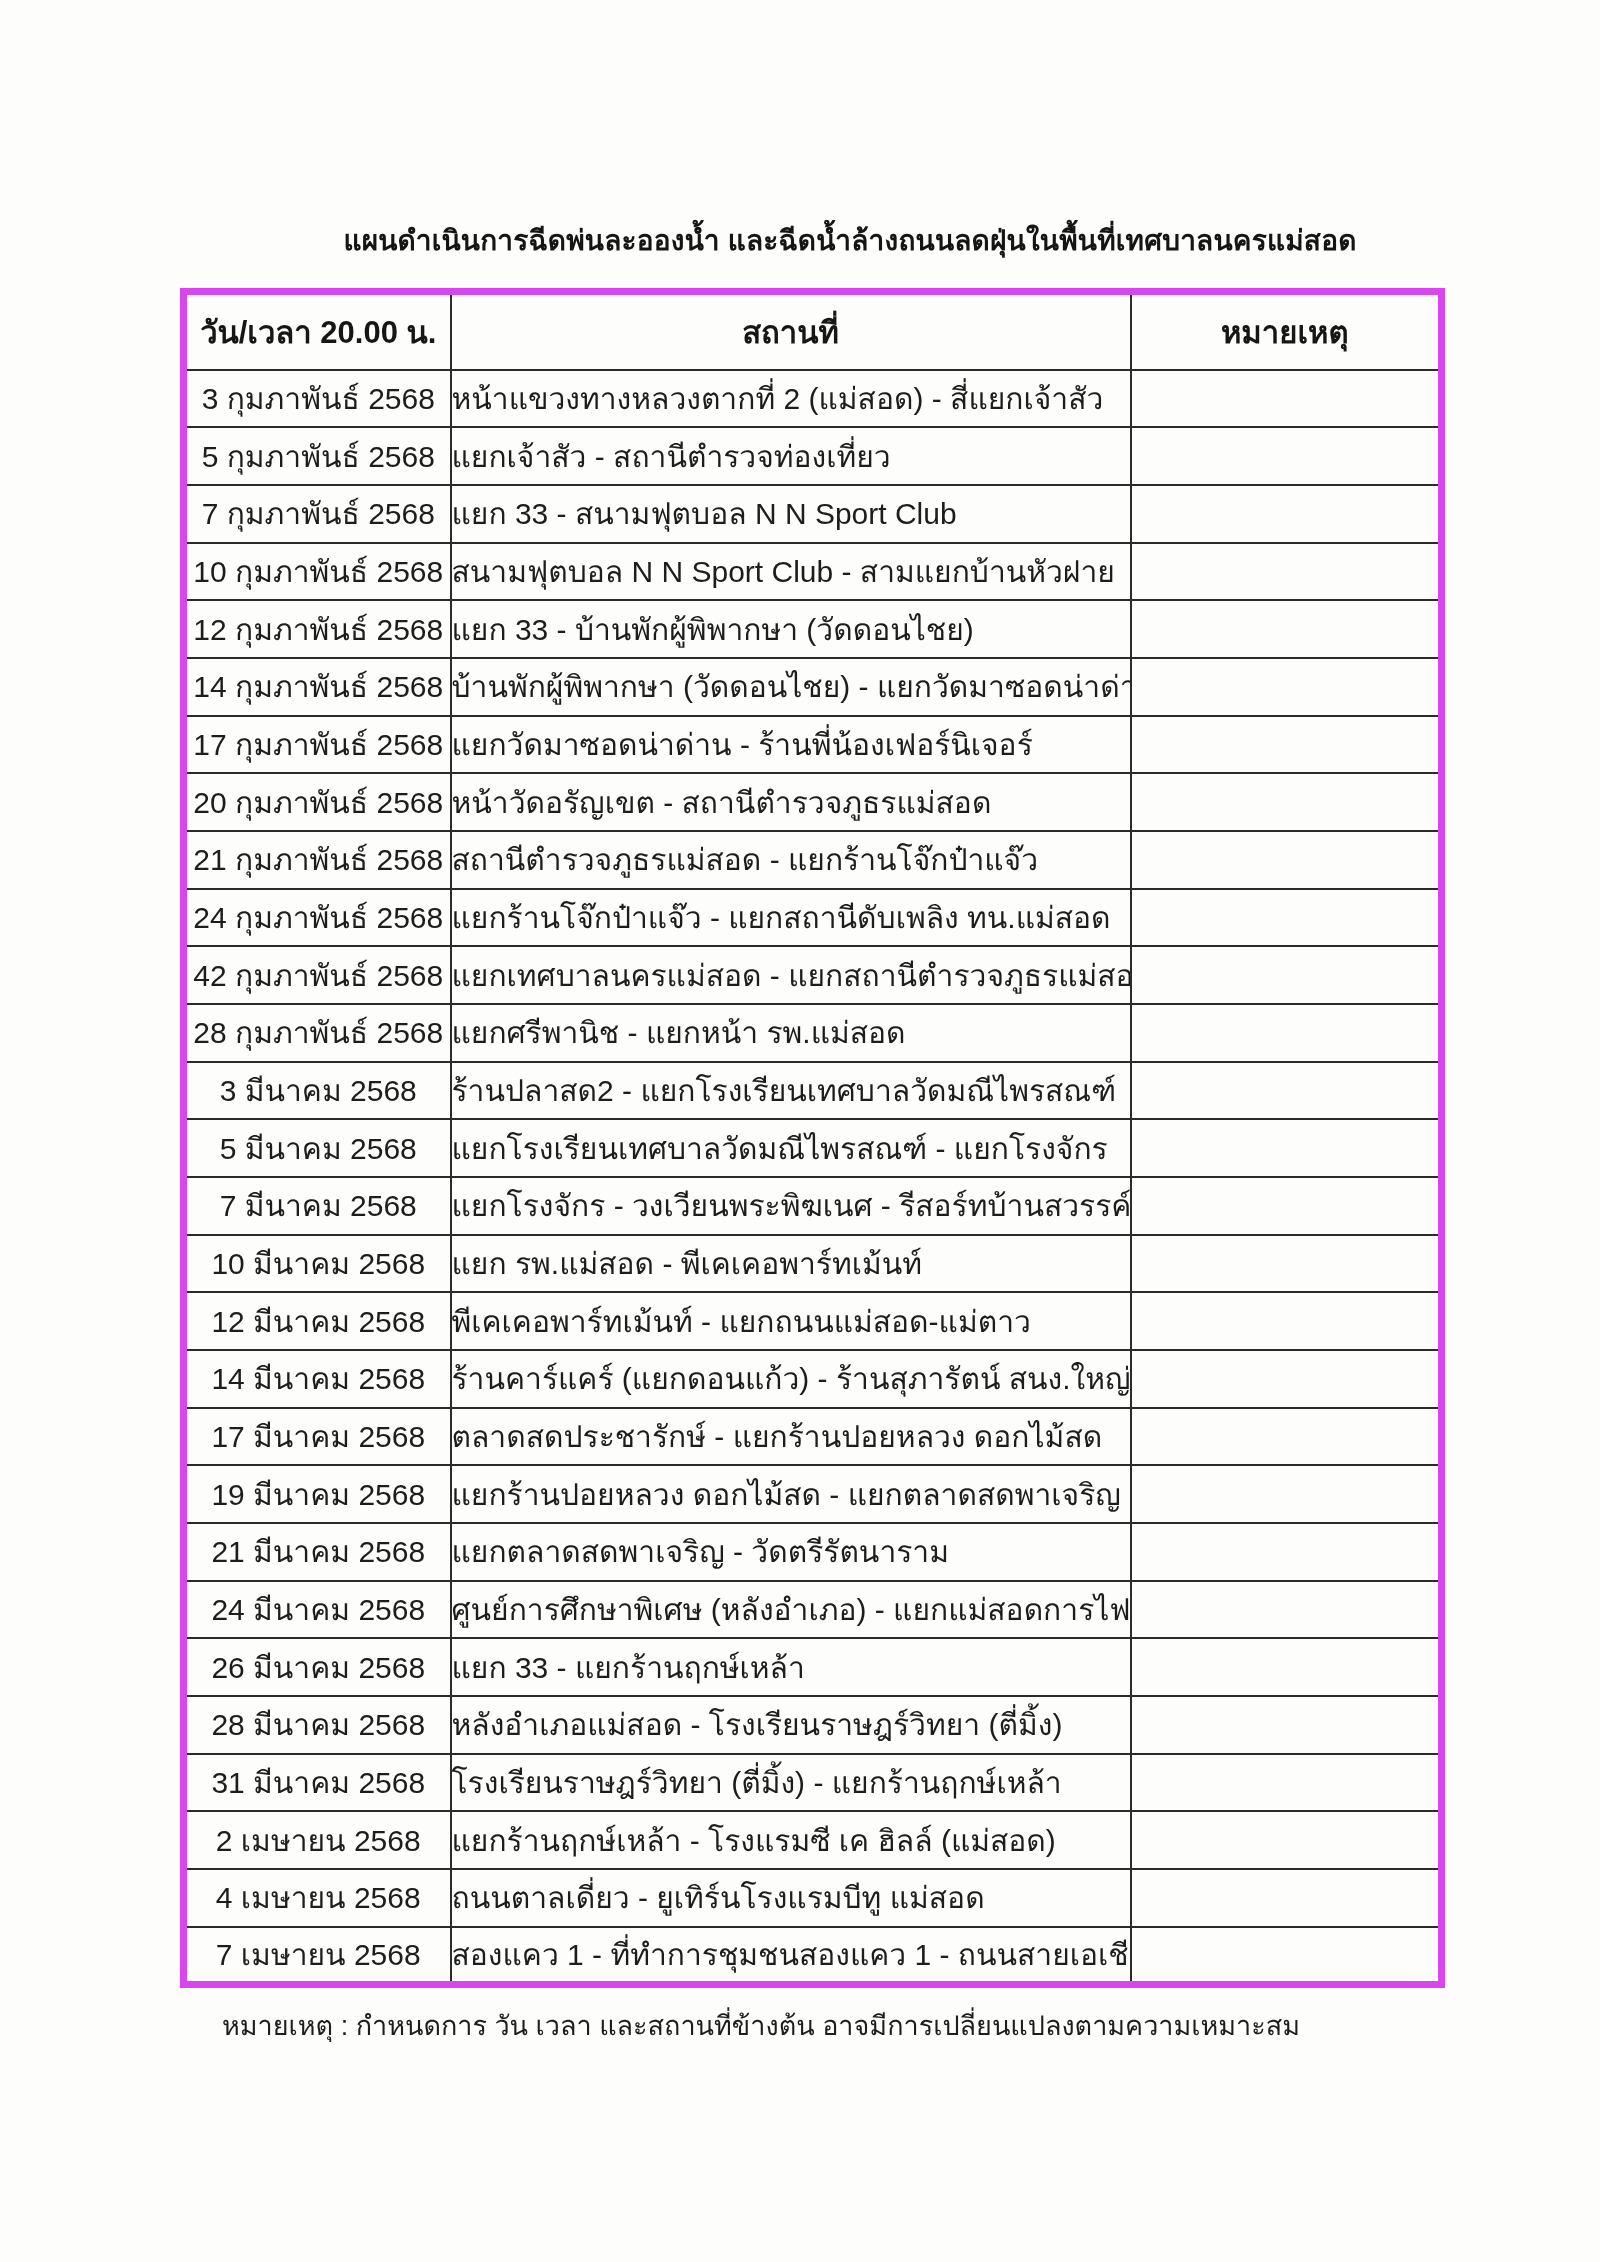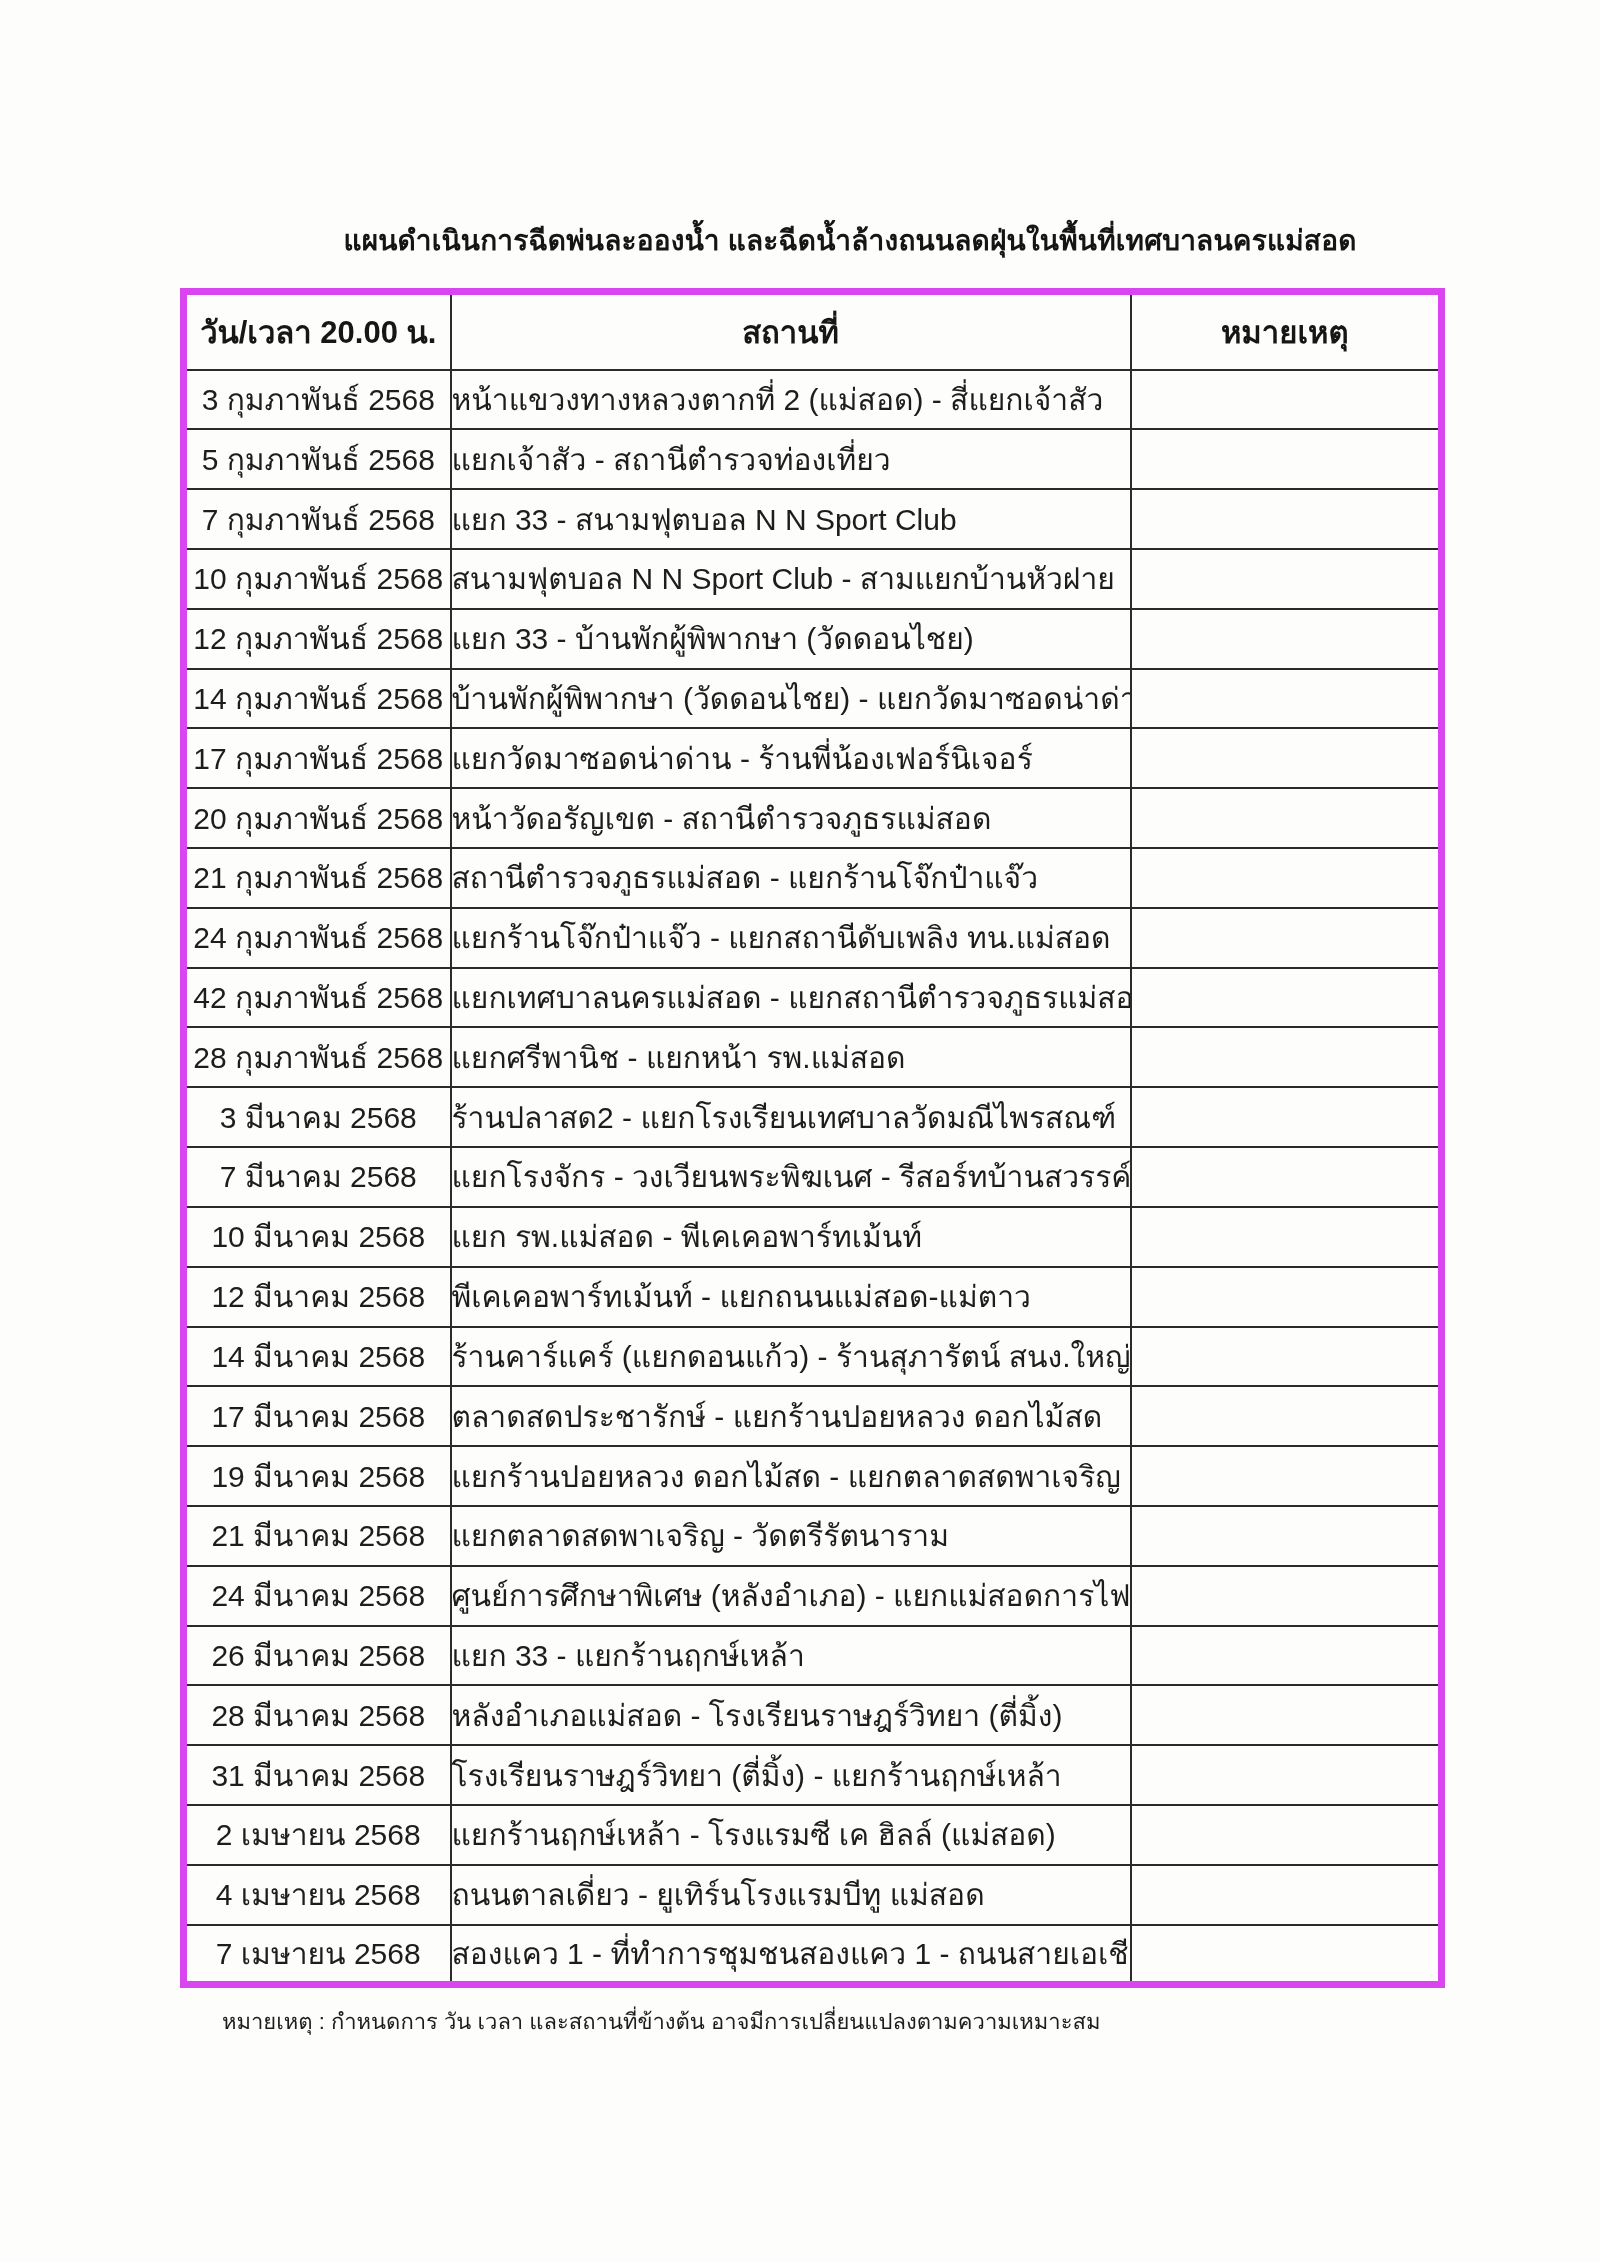--- a/index.html
+++ b/index.html
@@ -65,21 +65,21 @@
     text-align: left;
     padding-left: 16px;
   }
   td.note-cell {
     background: #fdfdfc;
   }
   .footer-note {
     position: absolute;
     left: 222px;
     top: 2004px;
-    font-size: 22px;
+    font-size: 27px;
     color: #1d1d1d;
     white-space: nowrap;
   }
 </style>
 </head>
 <body>
 
 <div class="page">
 
   <div class="doc-title">แผนดำเนินการฉีดพ่นละอองน้ำ และฉีดน้ำล้างถนนลดฝุ่นในพื้นที่เทศบาลนครแม่สอด</div>
@@ -157,20 +157,25 @@
           <td class="date-cell">28 กุมภาพันธ์ 2568</td>
           <td class="location-cell">แยกศรีพานิช - แยกหน้า รพ.แม่สอด</td>
           <td class="note-cell"></td>
         </tr>
         <tr>
           <td class="date-cell">3 มีนาคม 2568</td>
           <td class="location-cell">ร้านปลาสด2 - แยกโรงเรียนเทศบาลวัดมณีไพรสณฑ์</td>
           <td class="note-cell"></td>
         </tr>
         <tr>
+          <td class="date-cell">5 มีนาคม 2568</td>
+          <td class="location-cell">แยกโรงเรียนเทศบาลวัดมณีไพรสณฑ์ - แยกโรงจักร</td>
+          <td class="note-cell"></td>
+        </tr>
+        <tr>
           <td class="date-cell">7 มีนาคม 2568</td>
           <td class="location-cell">แยกโรงจักร - วงเวียนพระพิฆเนศ - รีสอร์ทบ้านสวรรค์</td>
           <td class="note-cell"></td>
         </tr>
         <tr>
           <td class="date-cell">10 มีนาคม 2568</td>
           <td class="location-cell">แยก รพ.แม่สอด - พีเคเคอพาร์ทเม้นท์</td>
           <td class="note-cell"></td>
         </tr>
         <tr>

